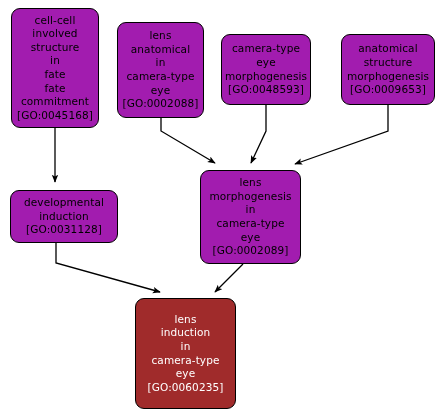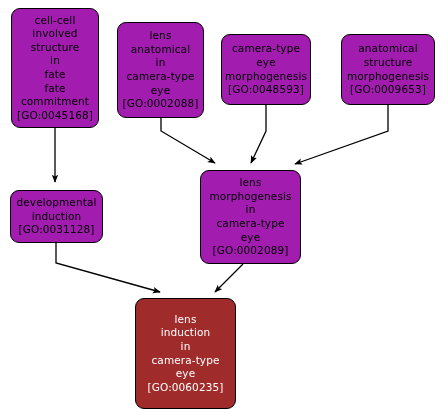--- a/index.html
+++ b/index.html
@@ -61,21 +61,21 @@
   .node .line {
     display: block;
     white-space: nowrap;
   }
 
   
   #n-cellcell        { left: 11px;  top: 8px;   width: 88px;  height: 120px; }
   #n-lensdev         { left: 117px; top: 22px;  width: 87px;  height: 96px;  }
   #n-cameraeye       { left: 221px; top: 34px;  width: 90px;  height: 71px;  }
   #n-anatomical      { left: 341px; top: 34px;  width: 94px;  height: 71px; align-items: center;  }
-  #n-devinduction    { left: 10px;  top: 190px; width: 93px;  height: 53px;  }
+  #n-devinduction    { left: 10px;  top: 190px; width: 108px;  height: 53px;  }
   #n-lensmorph       { left: 200px; top: 170px; width: 101px; height: 94px;  }
   #n-lensinduction   { left: 135px; top: 298px; width: 101px; height: 111px; }
 </style>
 </head>
 <body>
 
 <div id="graph">
 
   <svg class="edge-layer" width="448" height="416" viewBox="0 0 448 416" xmlns="http://www.w3.org/2000/svg">
     <defs>

